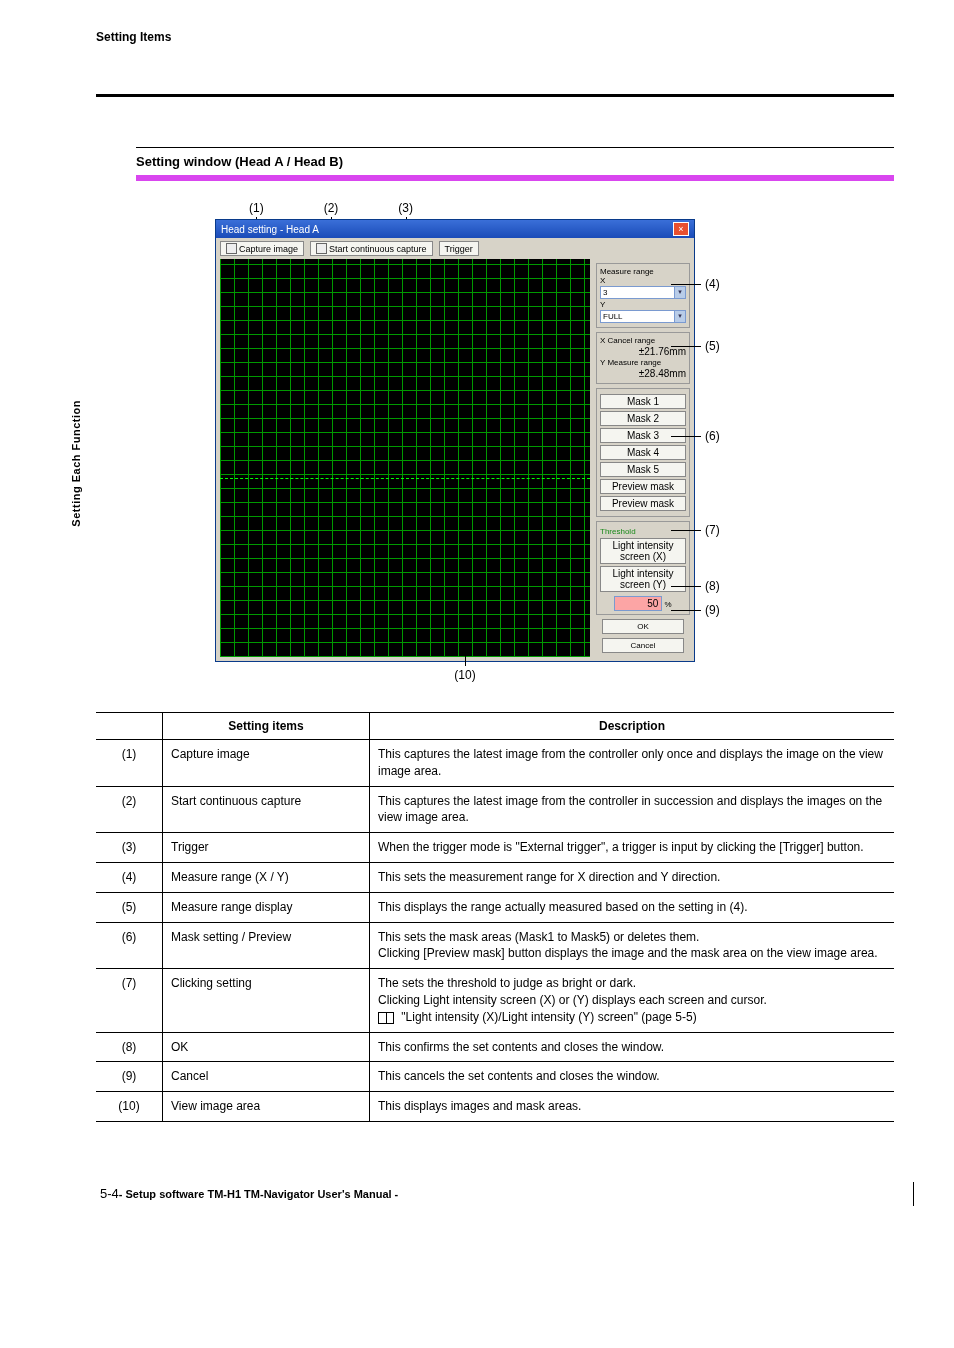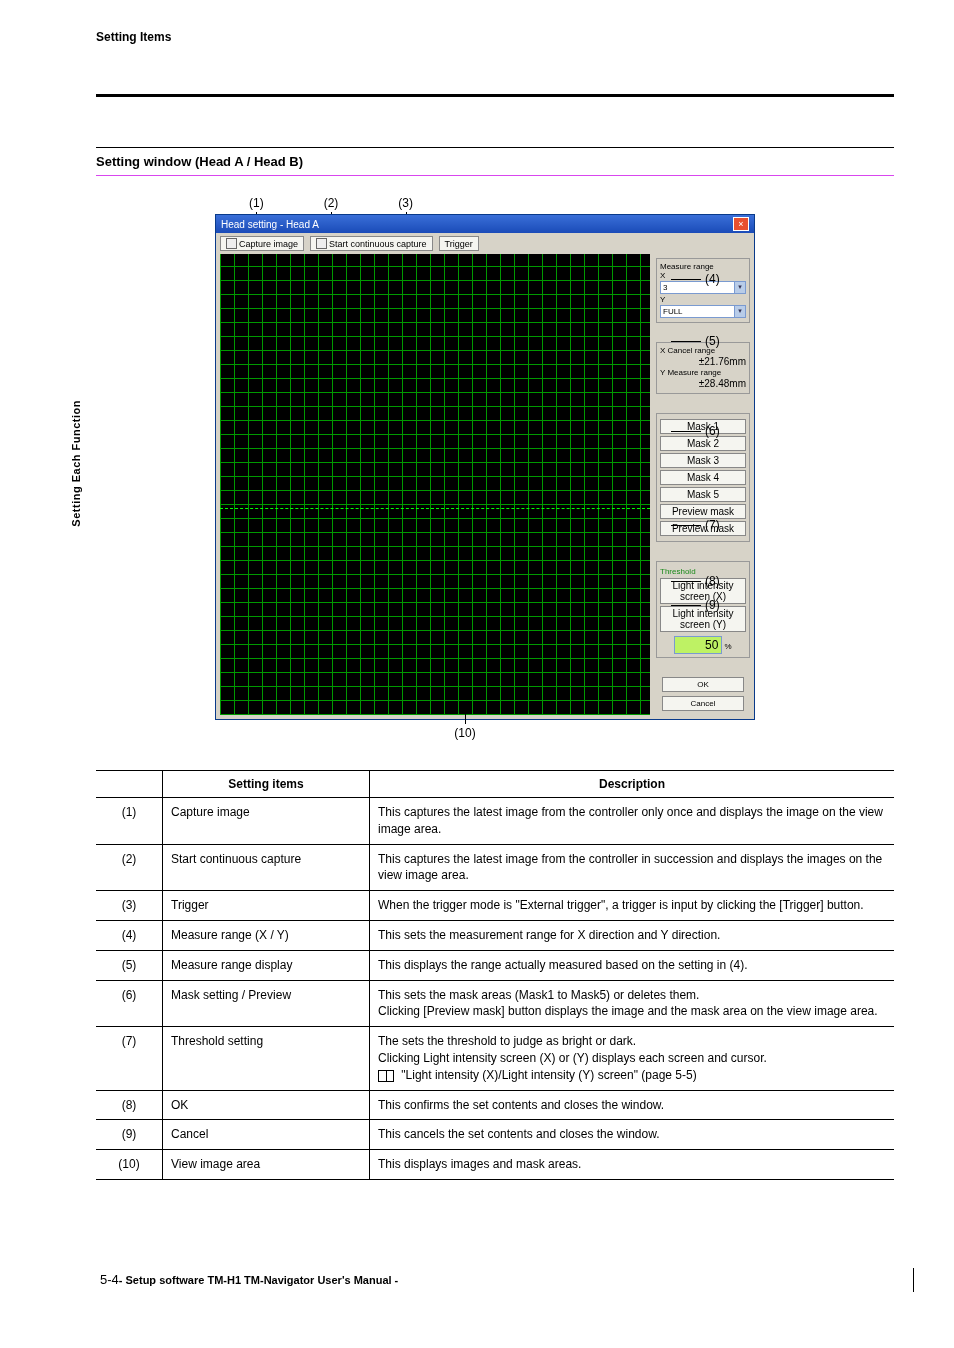--- a/index.html
+++ b/index.html
@@ -32,23 +32,24 @@
     top: 400px;
     writing-mode: vertical-rl;
     text-orientation: mixed;
     font-size: 11px;
     font-weight: bold;
     transform: rotate(180deg);
     letter-spacing: 0.5px;
   }
   .section-title-row {
     border-top: 1px solid #000;
-    border-bottom: 1px solid #d946ef;
+    border-bottom: 6px solid #d946ef;
     padding: 6px 0;
     margin-bottom: 20px;
+    margin-left: 40px;
   }
   .section-title {
     font-weight: bold;
     font-size: 13px;
   }
   
   .shot-wrap {
     width: 560px;
     margin: 0 auto 30px auto;
     position: relative;
@@ -65,21 +66,21 @@
     content: "";
     position: absolute;
     left: 50%;
     top: 16px;
     width: 1px;
     height: 18px;
     background: #000;
   }
   .shot {
     border: 1px solid #093a8a;
-    width: 540px;
+    width: 480px;
     background: #d7d3c8;
     position: relative;
     box-sizing: border-box;
   }
   .titlebar {
     background: linear-gradient(#3a6fd8, #1a4bb8);
     color: #fff;
     font-size: 10px;
     padding: 2px 5px;
     display: flex;
@@ -138,21 +139,21 @@
   .rpanel {
     width: 100px;
     background: #d7d3c8;
     padding: 4px 4px 4px 2px;
     font-size: 8px;
     color: #000;
     box-sizing: border-box;
   }
   .rgroup {
     border: 1px solid #999;
-    margin-bottom: 19px;
+    margin-bottom: 4px;
     padding: 3px 3px;
     background: #d7d3c8;
   }
   .rlabel { font-size: 8px; }
   .rselect {
     border: 1px solid #7a9ad0;
     background: #fff;
     font-size: 8px;
     padding: 1px 2px;
     margin: 1px 0;
@@ -175,26 +176,26 @@
     border: 1px solid #888;
     background: #f5f5f0;
     text-align: center;
     font-size: 10px;
     padding: 1px 0;
     margin: 2px 0;
   }
   .rgreen { color: #1b8a1b; font-size: 8px; margin: 2px 0 0 0; }
   .rpct {
     border: 1px solid #7a9ad0;
-    background: #bef264;
+    background: #fca5a5;
     width: 40px;
     text-align: right;
     padding: 1px 3px;
     display: inline-block;
-    font-size: 12px;
+    font-size: 10px;
     margin-top: 2px;
   }
   .rbuttons { margin-top: 4px; }
   .rbigbtn {
     border: 1px solid #888;
     background: #f5f5f0;
     text-align: center;
     font-size: 8px;
     padding: 2px 8px;
     margin: 4px 6px;
@@ -266,21 +267,21 @@
     background: #fff;
   }
   .book-icon::after {
     content: "";
     position: absolute;
     left: 50%; top: 0; bottom: 0;
     width: 1px;
     background: #000;
   }
   .footer {
-    margin-top: 88px;
+    margin-top: 60px;
     display: flex;
     align-items: center;
     justify-content: space-between;
     font-size: 11px;
     padding-left: 4px;
   }
   .footer .fnum { font-size: 13px; }
   .footer .ftitle { font-weight: bold; flex: 1; }
   .footer-edge {
     border-left: 1px solid #000;
@@ -422,21 +423,21 @@
           <td class="si">Measure range display</td>
           <td>This displays the range actually measured based on the setting in (4).</td>
         </tr>
         <tr>
           <td class="n">(6)</td>
           <td class="si">Mask setting / Preview</td>
           <td>This sets the mask areas (Mask1 to Mask5) or deletes them.<br>Clicking [Preview mask] button displays the image and the mask area on the view image area.</td>
         </tr>
         <tr>
           <td class="n">(7)</td>
-          <td class="si">Threshold setting</td>
+          <td class="si">Clicking setting</td>
           <td>The sets the threshold to judge as bright or dark.<br>Clicking Light intensity screen (X) or (Y) displays each screen and cursor.<br><span class="book-icon"></span> "Light intensity (X)/Light intensity (Y) screen" (page 5-5)</td>
         </tr>
         <tr>
           <td class="n">(8)</td>
           <td class="si">OK</td>
           <td>This confirms the set contents and closes the window.</td>
         </tr>
         <tr>
           <td class="n">(9)</td>
           <td class="si">Cancel</td>

